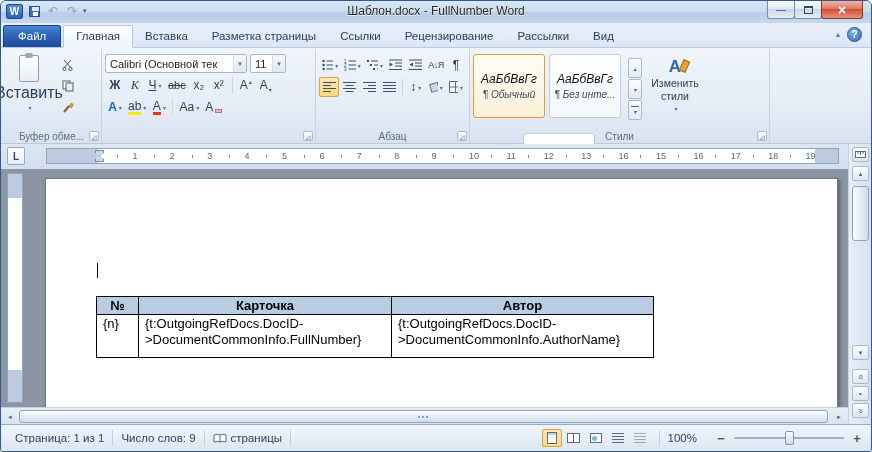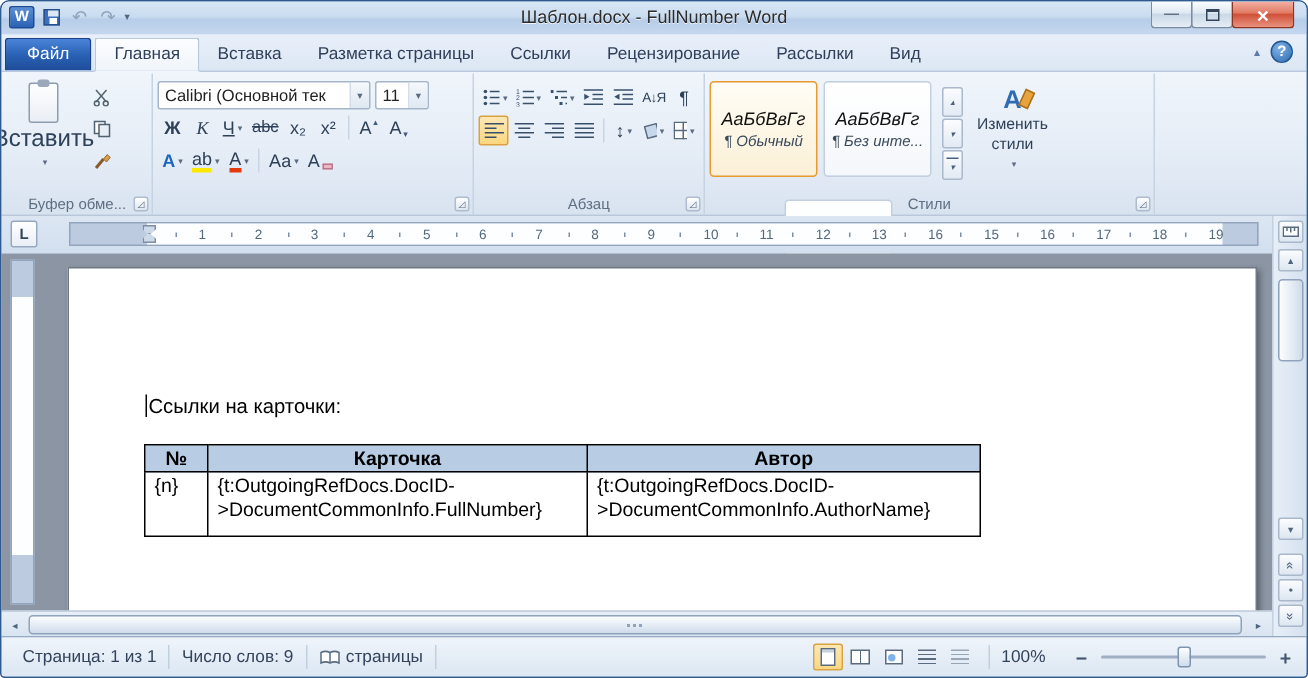--- a/index.html
+++ b/index.html
@@ -491,21 +491,20 @@
       <span class="ind-bottom"></span>
     </div>
   </div>
   <div class="vruler">
     <div class="vzone"></div>
   </div>
 
   <div class="docarea">
     <div class="page">
       <span class="caret"></span>
-      <div class="heading">Ссылки на карточки:</div>
       <table class="doc-table">
         <colgroup>
             <col style="width:42px;">
             <col style="width:253px;">
             <col style="width:262px;">
           </colgroup>
         <tbody>
             <tr>
           <th>№</th>
           <th>Карточка</th>

